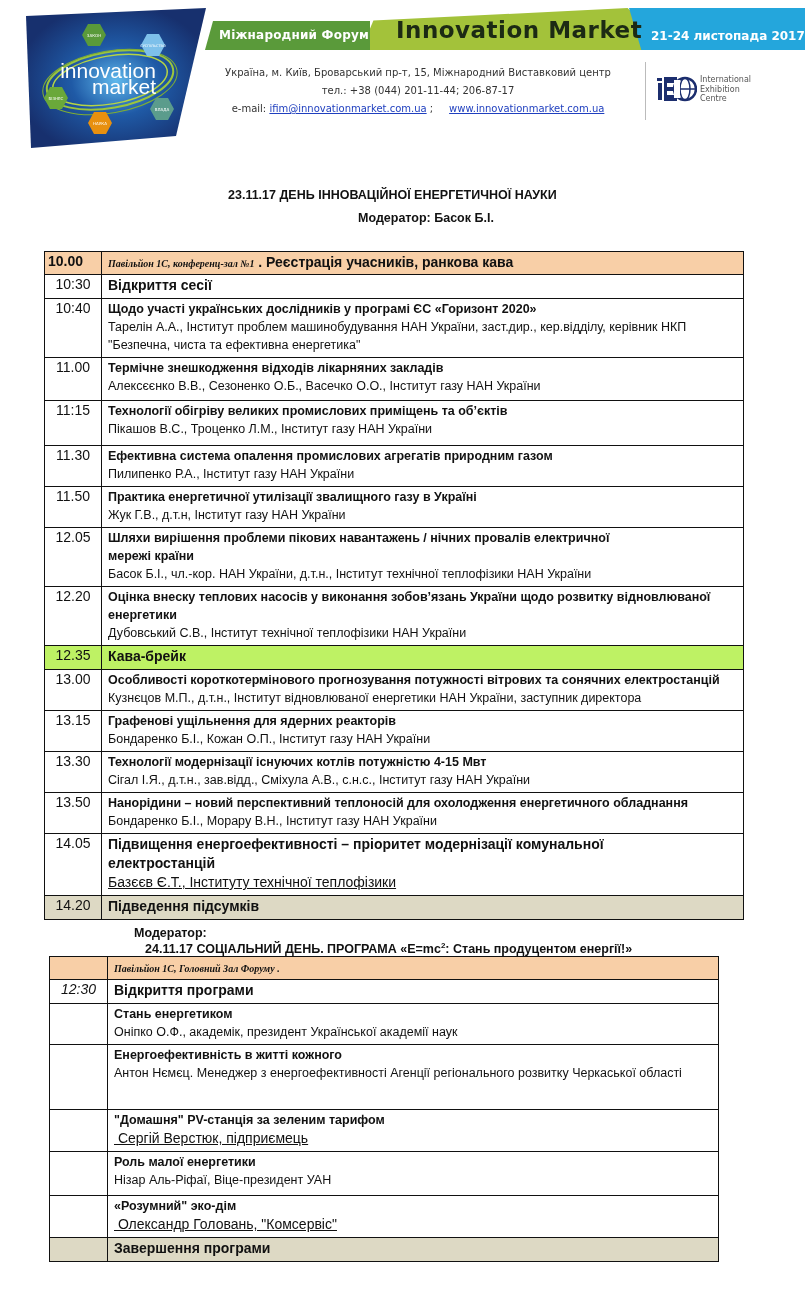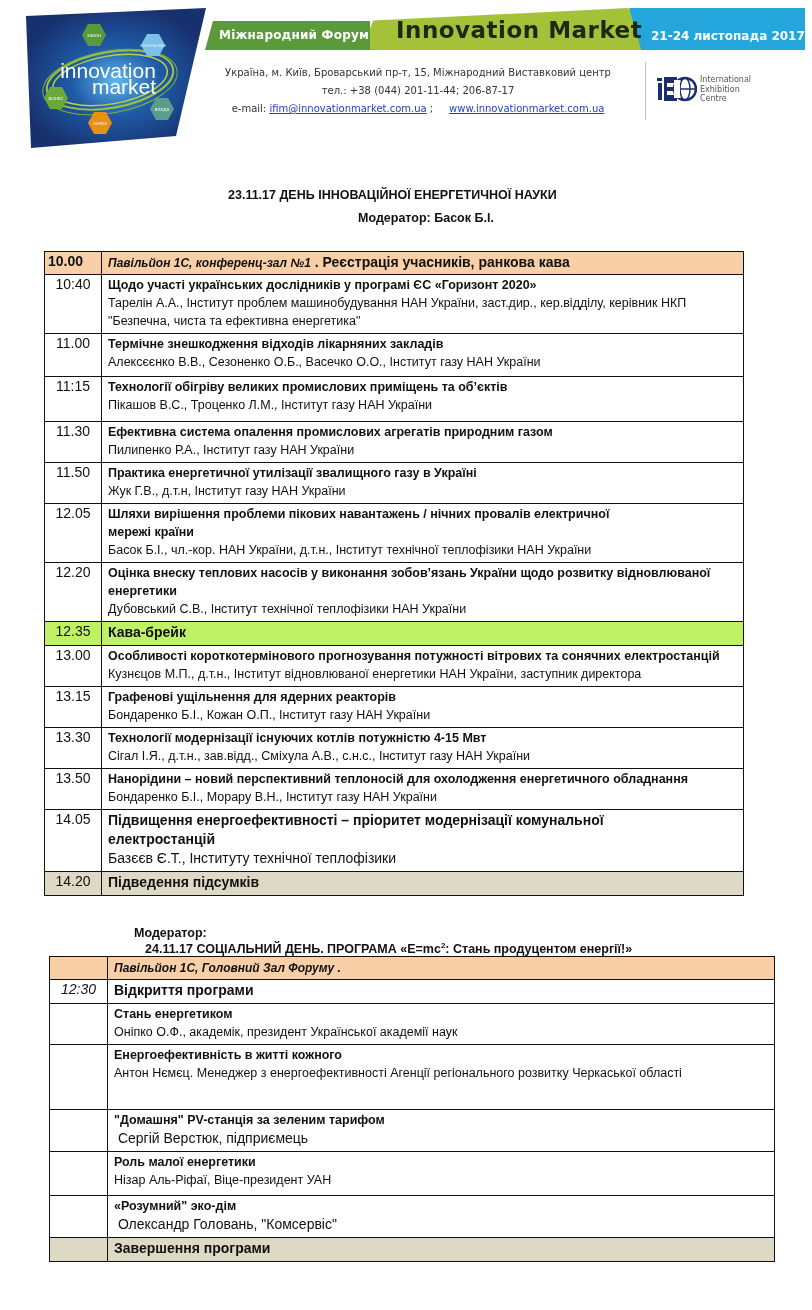--- a/index.html
+++ b/index.html
@@ -30,25 +30,25 @@
   .h-mod { position:absolute; font-weight:bold; font-size:12.5px; color:#111; }
 
   
   table.sched { position:absolute; border-collapse:collapse; table-layout:fixed; }
   table.sched td { border:1px solid #111; vertical-align:top; padding:0; }
   table.sched td.t { font-size:14px; text-align:center; padding-top:1px; }
   table.sched td.c { padding:1px 6px 3px 6px; }
   .title-b { font-weight:bold; font-size:12.5px; line-height:18px; }
   .title-lg { font-weight:bold; font-size:14px; line-height:19px; }
   .spk { font-size:12.5px; line-height:18px; }
-  .spk-lg { font-size:14px; line-height:19px; }
+  .spk-lg { font-size:14px; line-height:19px;text-decoration:underline; }
   .row-head { background:#f8cfa7; }
   .row-break { background:#bef264;padding-left:31px; }
   .row-end { background:#ddd9c4; }
-  .head-italic { font-style:italic; font-weight:bold; font-size:12px; }
+  .head-italic { font-style:italic; font-weight:bold; font-size:10px;font-family:Liberation Serif, serif; }
   .head-normal { font-weight:bold; font-size:14px; }
   .bold-t { font-weight:bold; }
   .ital-t { font-style:italic; }
 </style>
 </head>
 <body>
 
 <div>
   <svg class="logo-card" viewBox="0 0 180 140">
     <defs>
@@ -121,20 +121,26 @@
       <col style="width:57px">
       <col>
     </colgroup>
   <tbody>
       <tr class="row-head" style="height:18px;">
     <td class="t bold-t" style="text-align:left; padding-left:3px;">10.00</td>
     <td class="c">
       <span class="head-italic">Павільйон 1С,  конференц-зал  №1</span><span class="head-normal"> . Реєстрація учасників, ранкова кава</span>
     </td>
   </tr>
+  <tr style="height:20px;">
+    <td class="t">10:30</td>
+    <td class="c">
+          <div class="title-lg">Відкриття сесії</div>
+        </td>
+  </tr>
   <tr style="height:56px;">
     <td class="t">10:40</td>
     <td class="c">
       <div class="title-b">Щодо участі українських дослідників у програмі ЄС «Горизонт 2020»</div>
       <div class="spk">Тарелін А.А.,  Інститут проблем машинобудування НАН України, заст.дир., кер.відділу, керівник НКП "Безпечна, чиста та ефективна енергетика"</div>
     </td>
   </tr>
   <tr style="height:43px;">
     <td class="t">11.00</td>
     <td class="c">
@@ -225,21 +231,21 @@
         </td>
   </tr>
 </tbody>
   </table>
 
 <div class="h-day" style="left:145px; top:941px;">
   <span>24.11.17 СОЦІАЛЬНИЙ ДЕНЬ. ПРОГРАМА «E=mc</span><sup>2</sup><span>: Стань продуцентом енергії!»</span>
 </div>
 <div class="h-mod" style="left:134px; top:926px;">Модератор:</div>
 
-<table class="sched" style="left:49px; top:956px; width:726px;">
+<table class="sched" style="left:49px; top:956px; width:670px;">
   <colgroup>
       <col style="width:58px">
       <col>
     </colgroup>
   <tbody>
       <tr class="row-head" style="height:19px;">
     <td class="t"></td>
     <td class="c"><span class="head-italic">Павільйон 1С,  Головний Зал Форуму .</span></td>
   </tr>
   <tr style="height:20px;">

